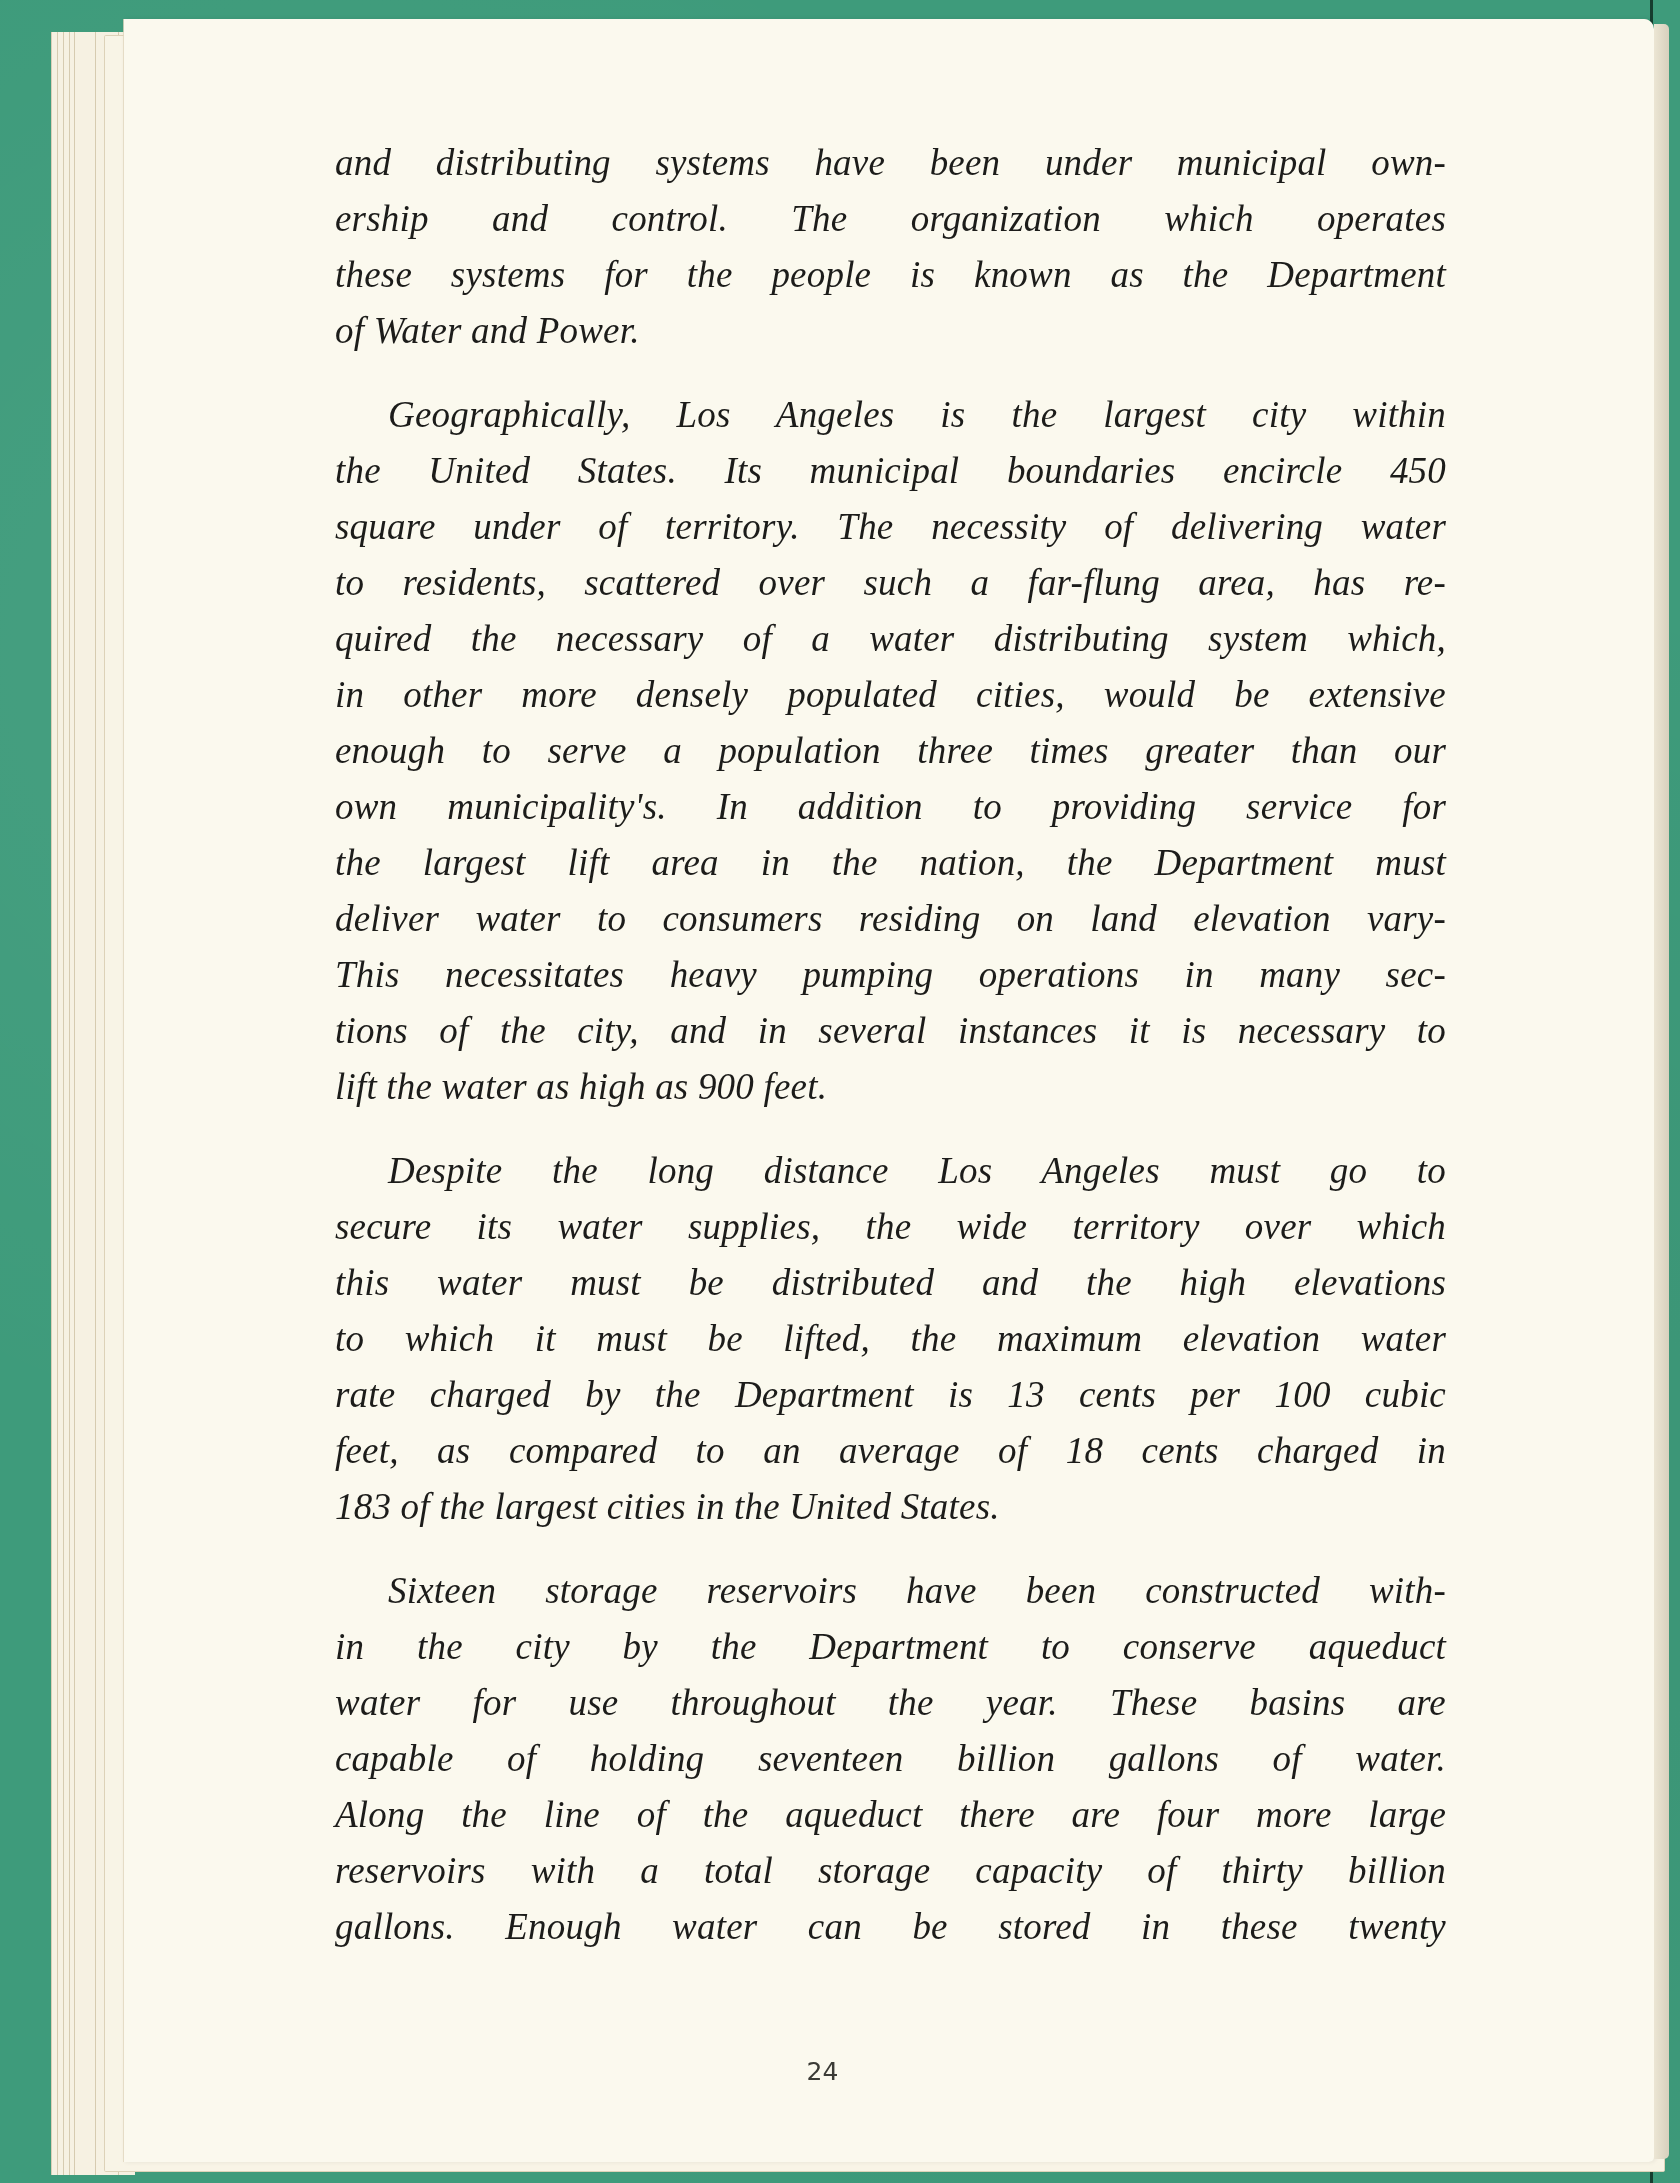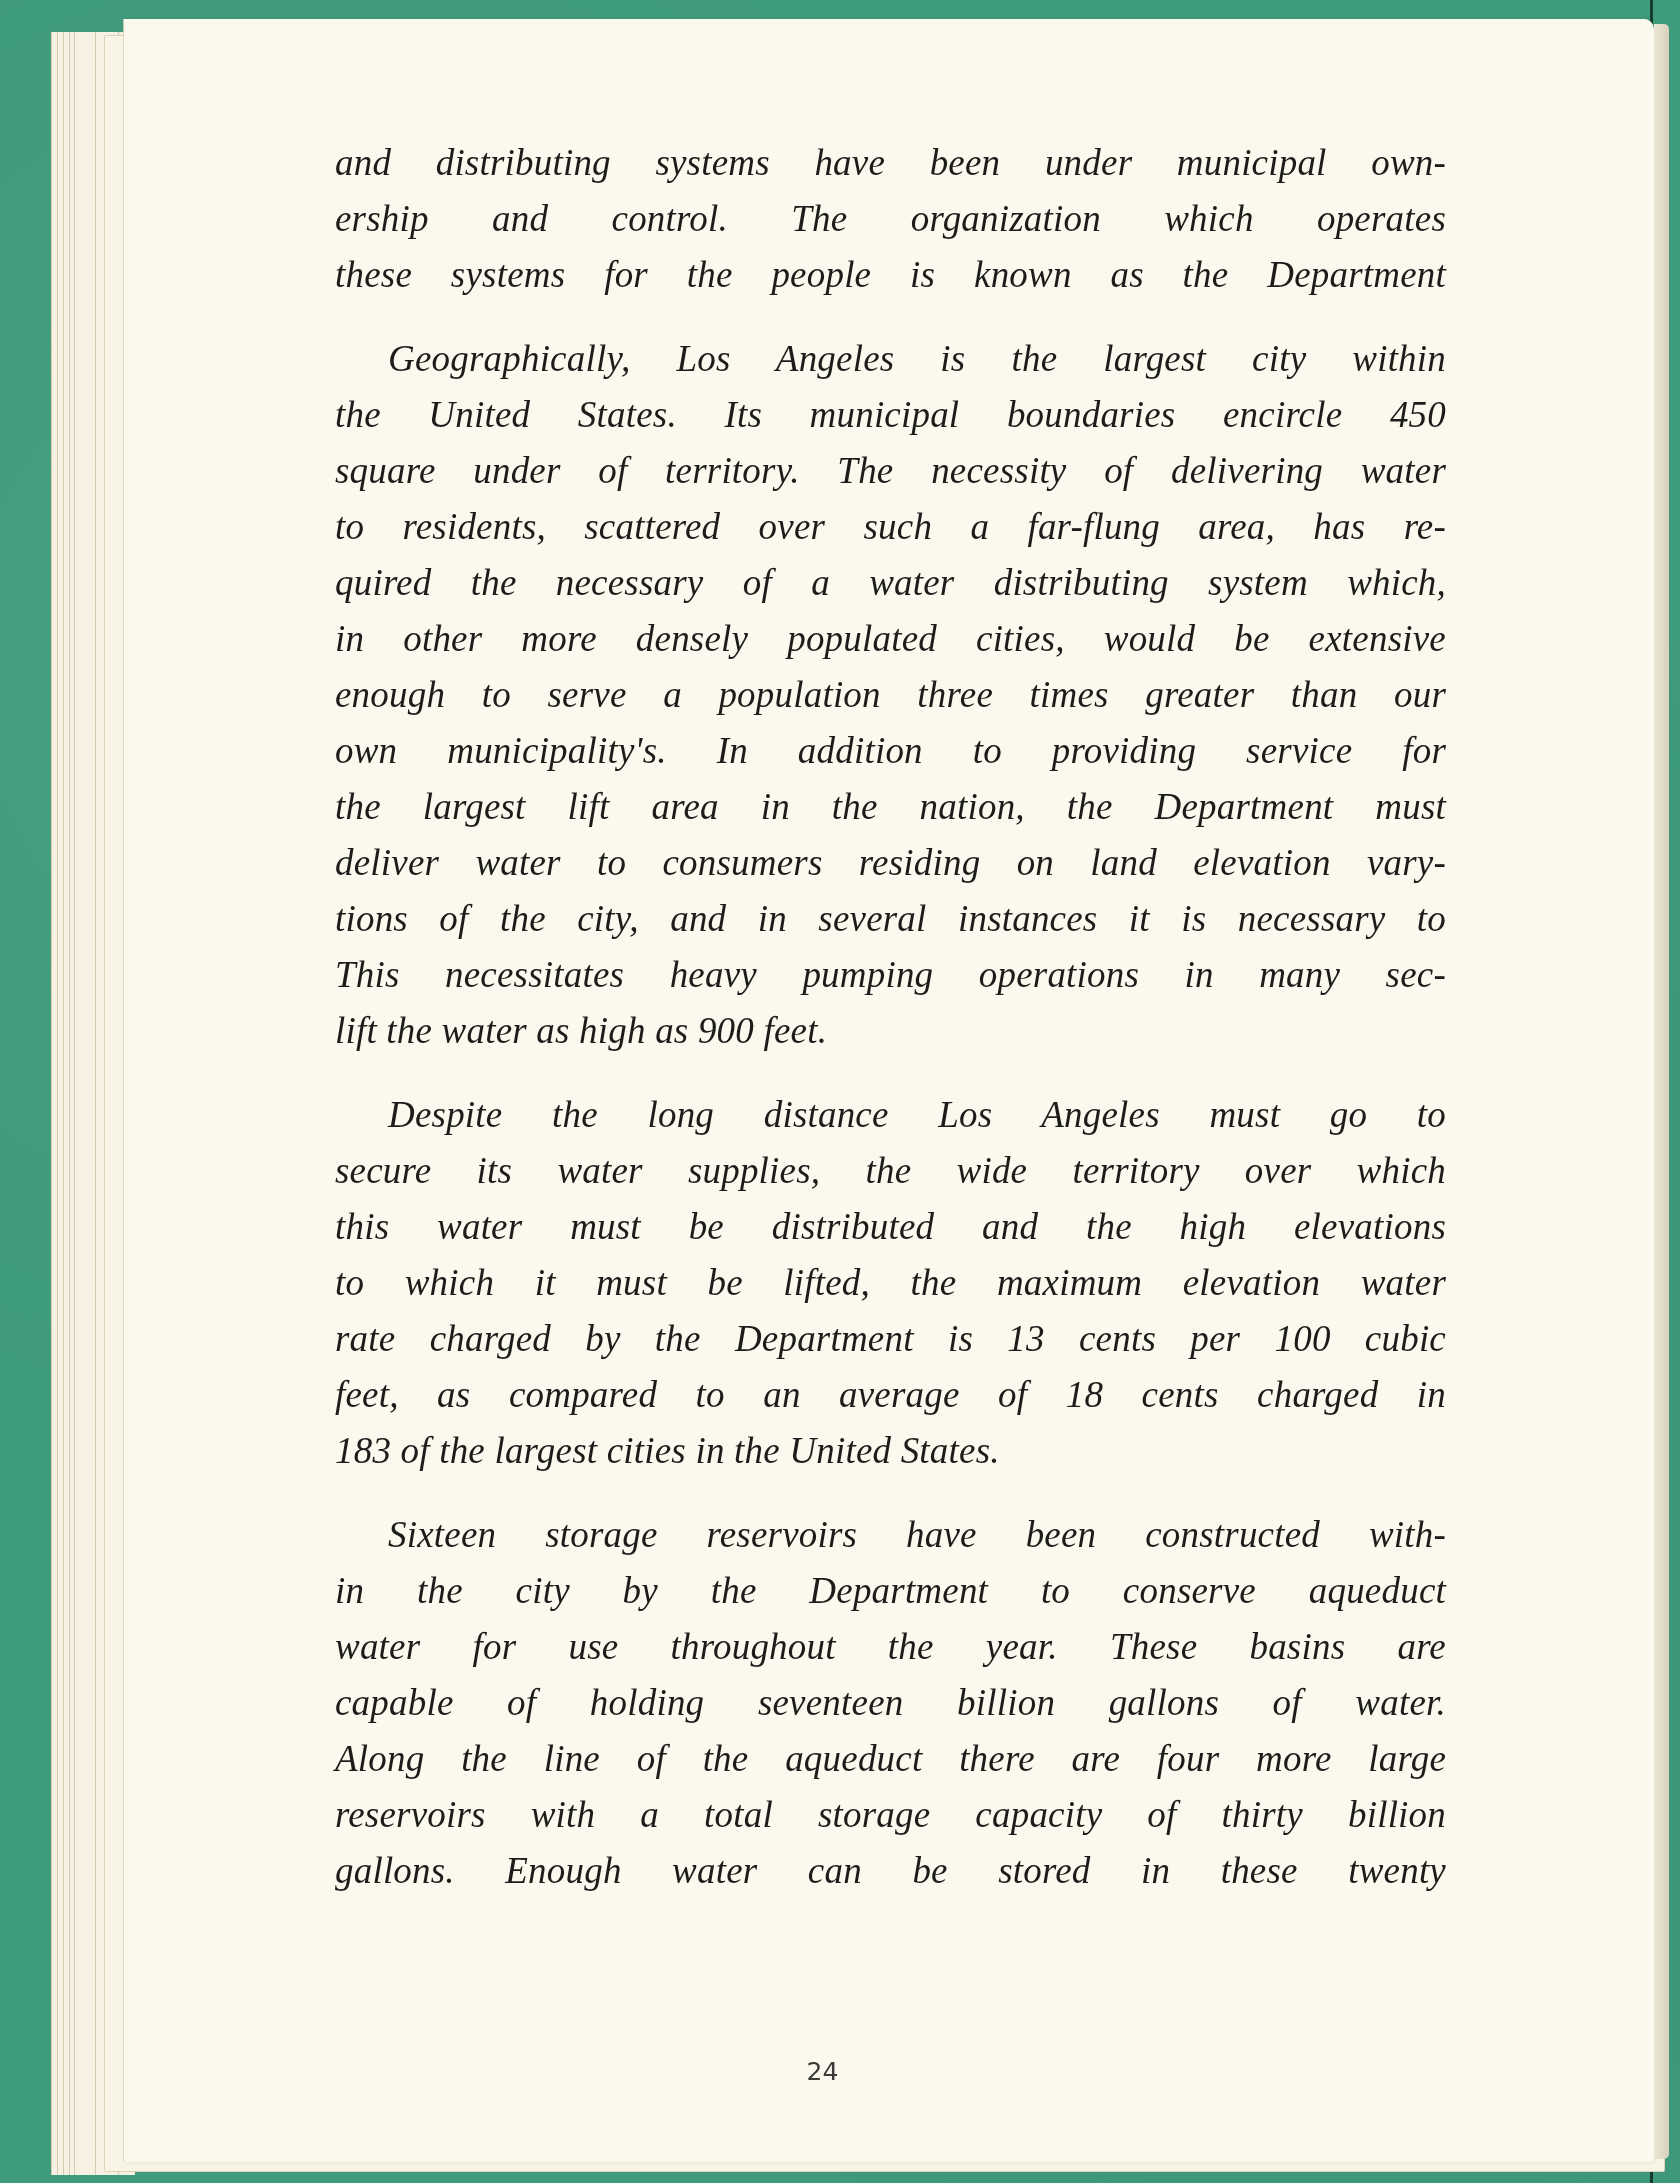--- a/index.html
+++ b/index.html
@@ -145,35 +145,36 @@
 <div class="page-under"></div>
 
 <div class="page">
   <div class="page-right-edge"></div>
 
   <div class="text-block">
     <div class="para">
       <span class="line">and distributing systems have been under municipal own-</span>
       <span class="line">ership and control.  The organization which operates</span>
       <span class="line">these systems for the people is known as the Department</span>
+      <span class="line last">of Water and Power.</span>
     </div>
 
     <div class="para">
       <span class="line indent">Geographically, Los Angeles is the largest city within</span>
       <span class="line">the United States.  Its municipal boundaries encircle 450</span>
       <span class="line">square under of territory.  The necessity of delivering water</span>
       <span class="line">to residents, scattered over such a far-flung area, has re-</span>
       <span class="line">quired the necessary of a water distributing system which,</span>
       <span class="line">in other more densely populated cities, would be extensive</span>
       <span class="line">enough to serve a population three times greater than our</span>
       <span class="line">own municipality's.  In addition to providing service for</span>
       <span class="line">the largest lift area in the nation, the Department must</span>
       <span class="line">deliver water to consumers residing on land elevation vary-</span>
+      <span class="line">This necessitates heavy pumping operations in many sec-</span>
       <span class="line">tions of the city, and in several instances it is necessary to</span>
-      <span class="line">This necessitates heavy pumping operations in many sec-</span>
       <span class="line last">lift the water as high as 900 feet.</span>
     </div>
 
     <div class="para">
       <span class="line indent">Despite the long distance Los Angeles must go to</span>
       <span class="line">secure its water supplies, the wide territory over which</span>
       <span class="line">this water must be distributed and the high elevations</span>
       <span class="line">to which it must be lifted, the maximum elevation water</span>
       <span class="line">rate charged by the Department is 13 cents per 100 cubic</span>
       <span class="line">feet, as compared to an average of 18 cents charged in</span>

